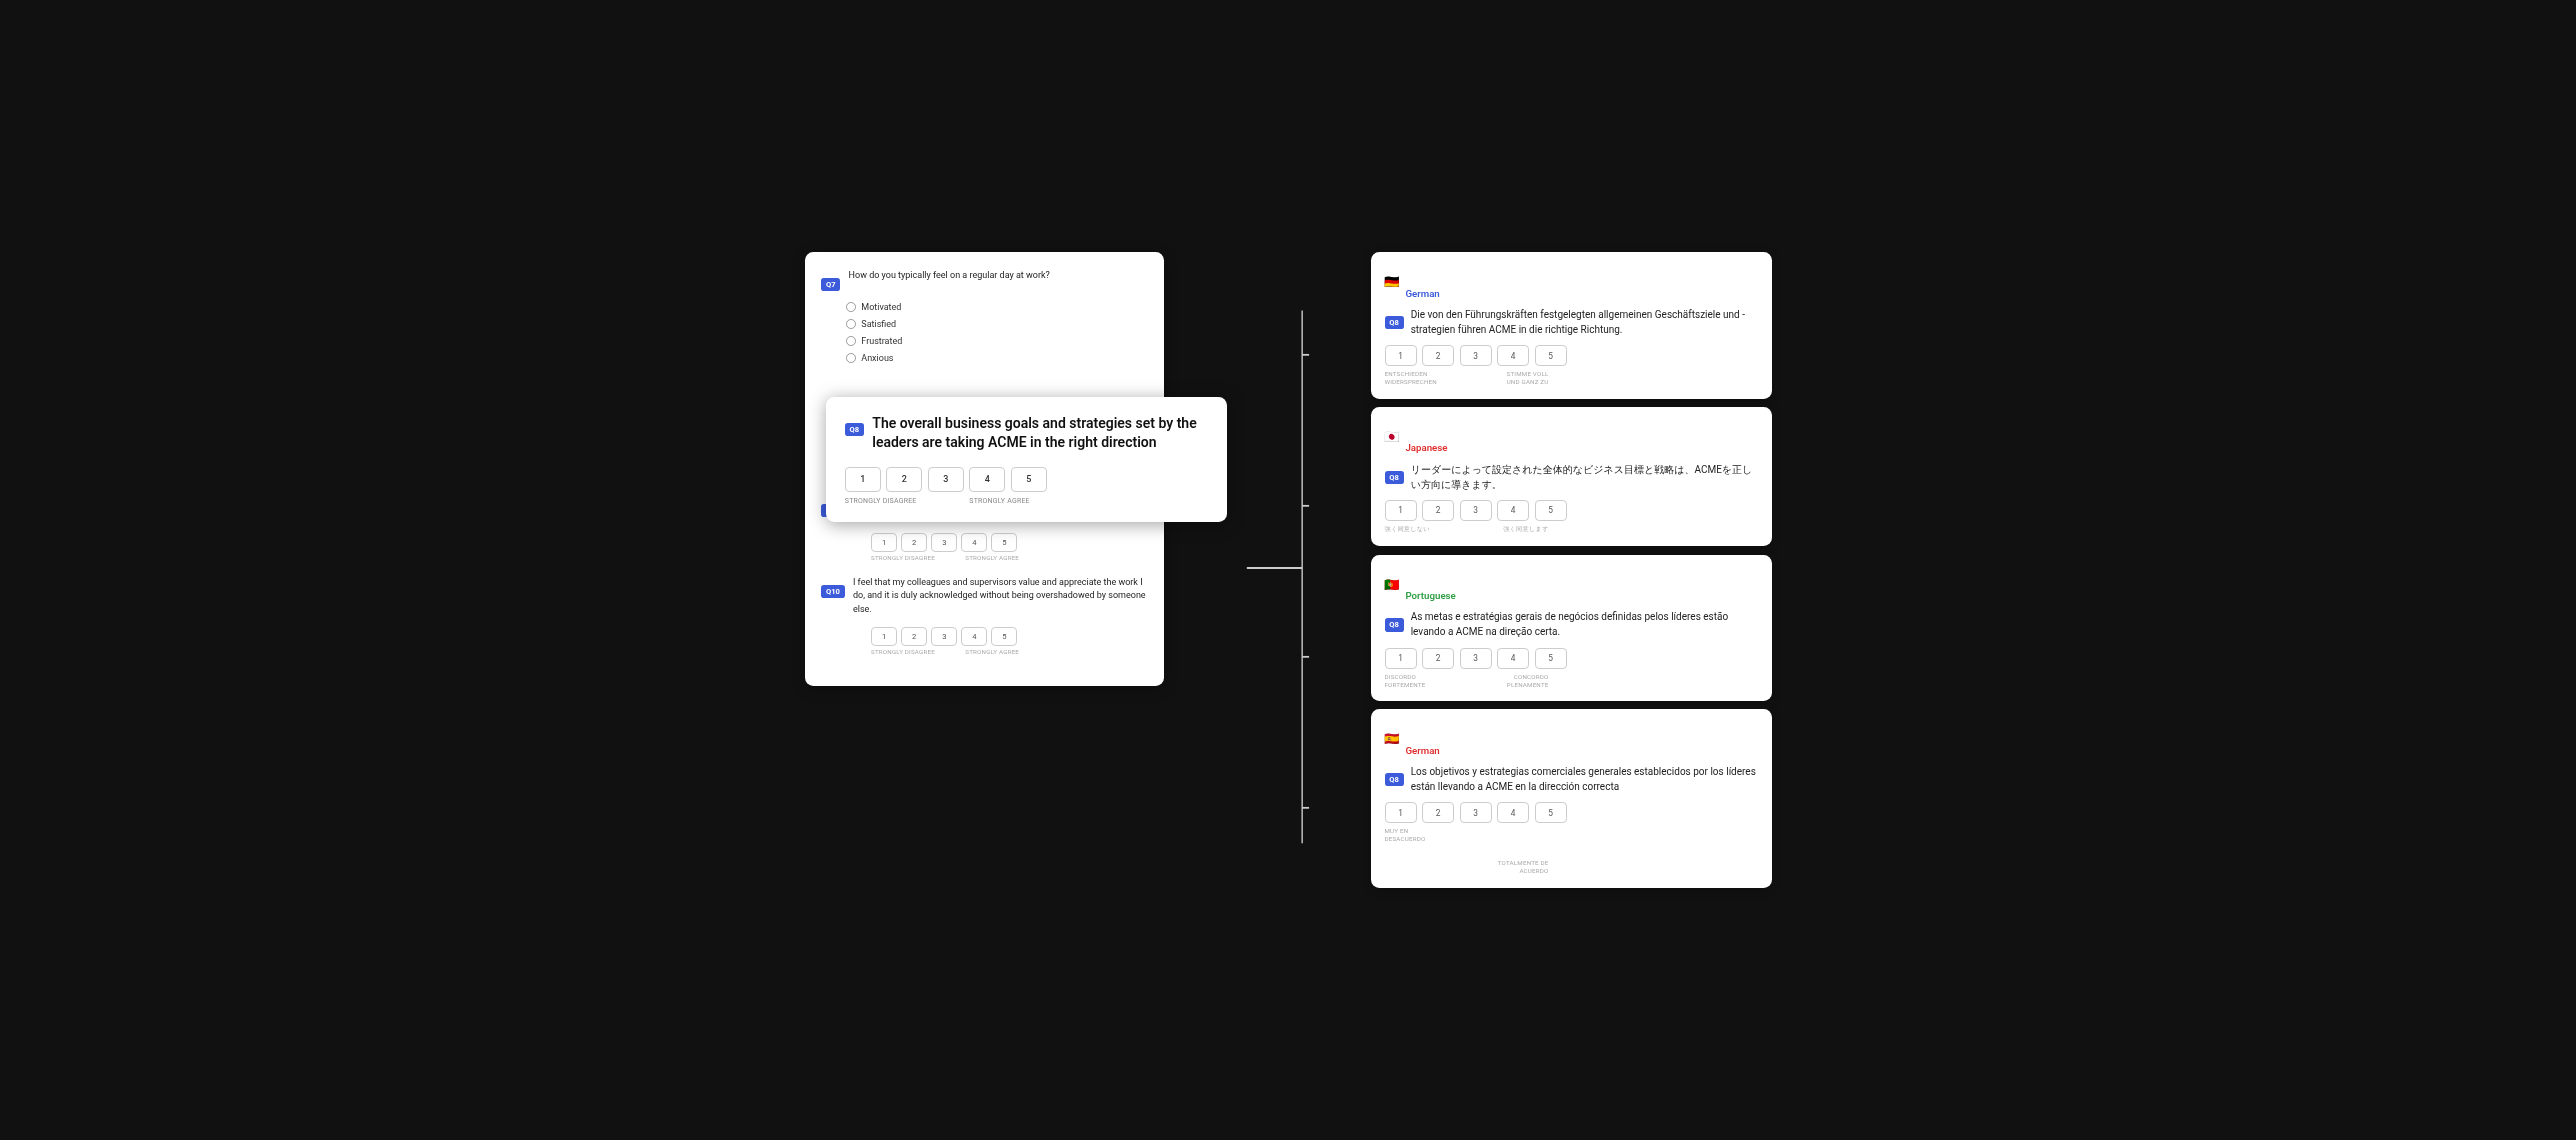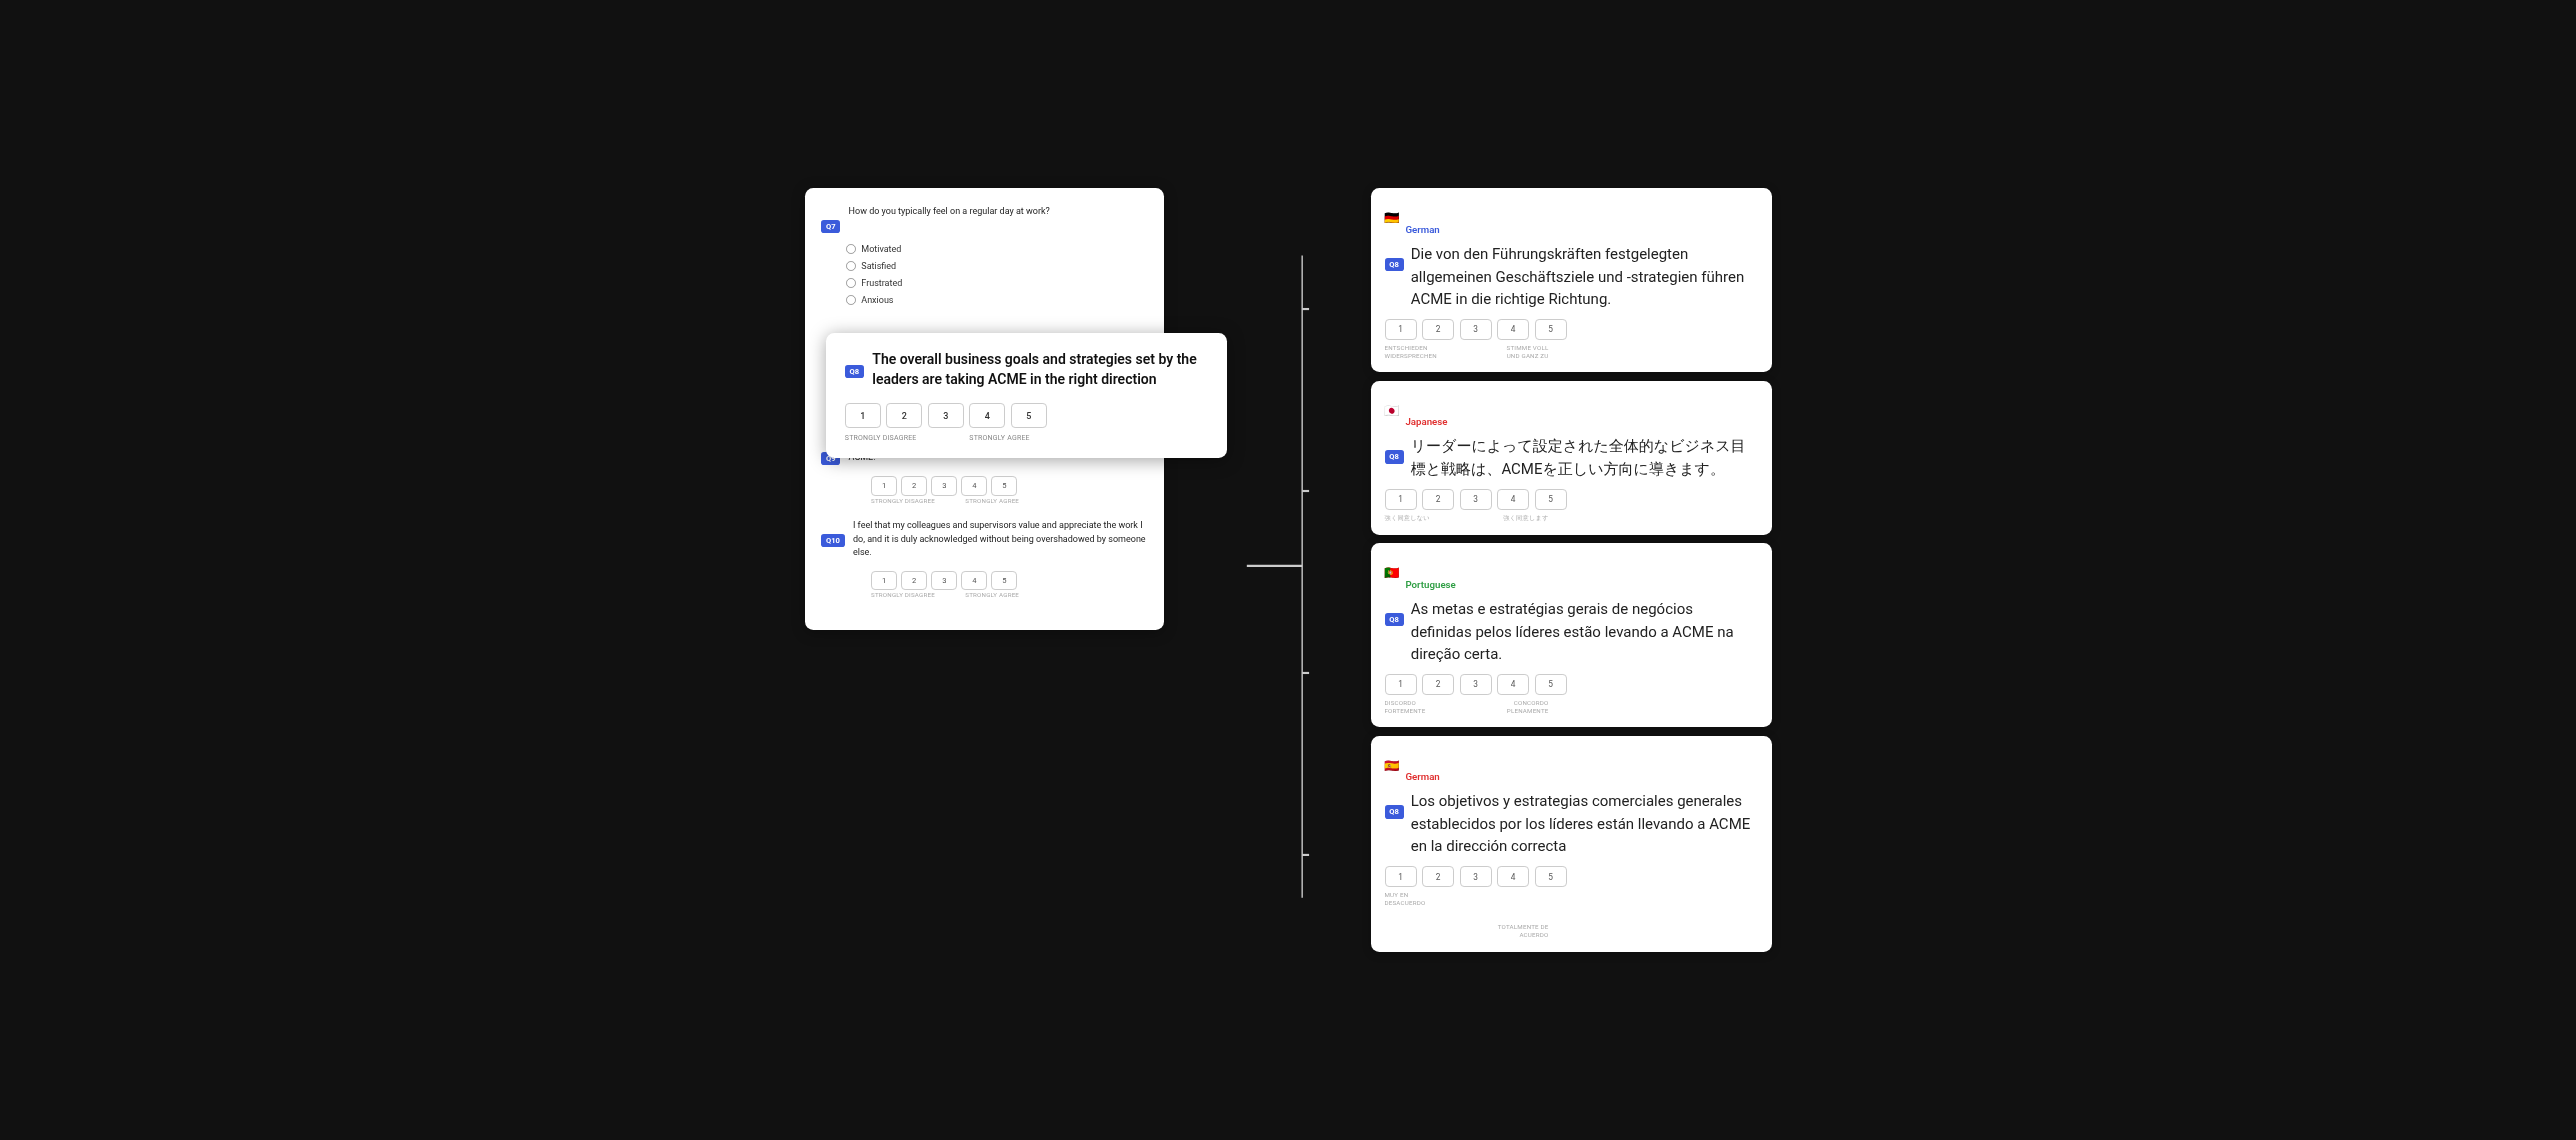--- a/index.html
+++ b/index.html
@@ -45,21 +45,21 @@
     }
 
     .q-badge {
       background: #3b5bdb;
       color: #fff;
       font-size: 7.6px;
       font-weight: 700;
       padding: 2.1px 4.8px;
       border-radius: 2.8px;
       white-space: nowrap;
-      margin-top: 15px;
+      margin-top: 9px;
     }
 
     .q-text {
       font-size: 9px;
       color: #222;
       line-height: 1.5;
     }
 
     .radio-options {
       margin-left: 25px;
@@ -210,21 +210,21 @@
     .lang-name.spanish { color: #e03131; }
 
     .trans-q-header {
       display: flex;
       align-items: flex-start;
       gap: 7px;
       margin-bottom: 8.3px;
     }
 
     .trans-q-text {
-      font-size: 15px;
+      font-size: 10px;
       color: #222;
       line-height: 1.5;
     }
 
     .trans-scale-row {
       display: flex;
       gap: 5.5px;
       margin-bottom: 4.1px;
     }
 

